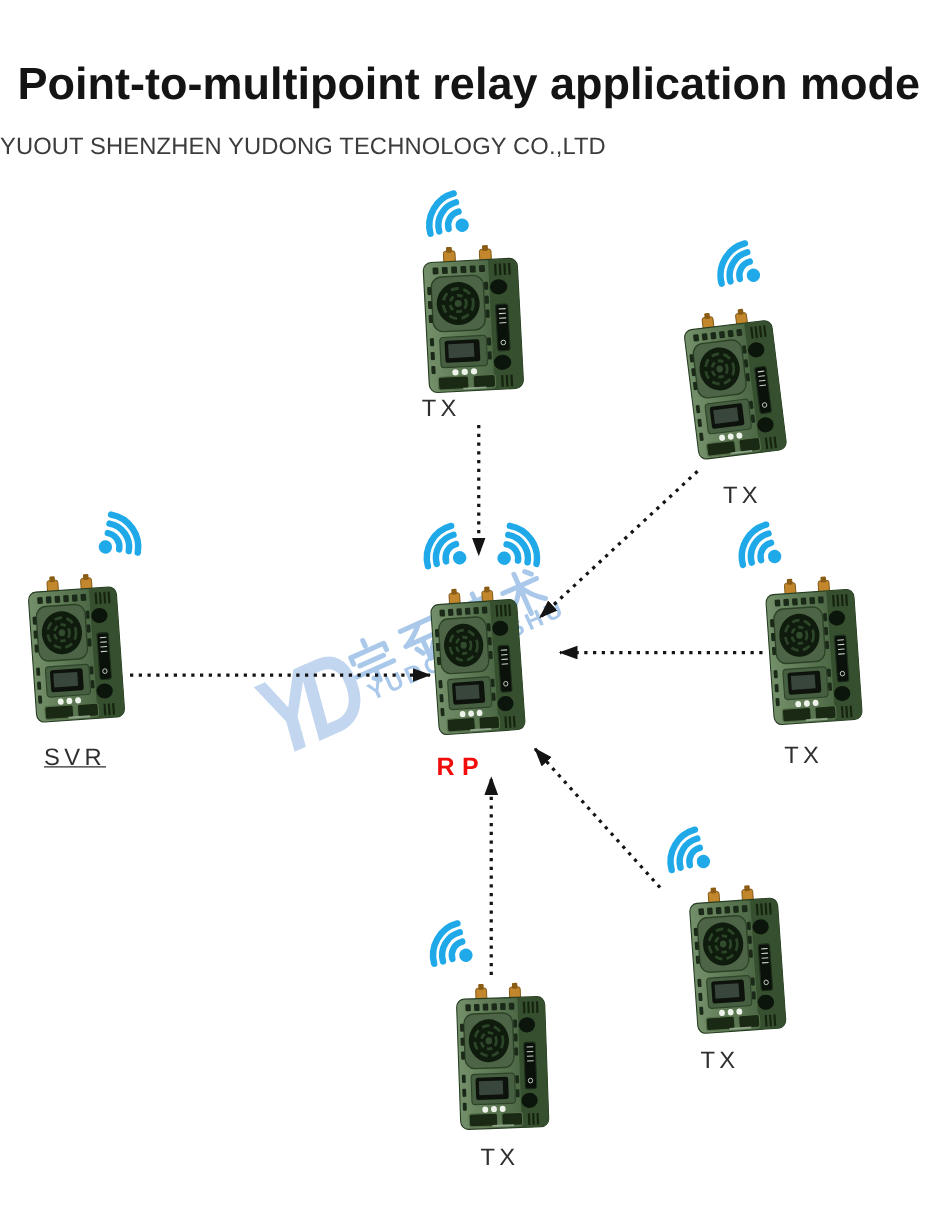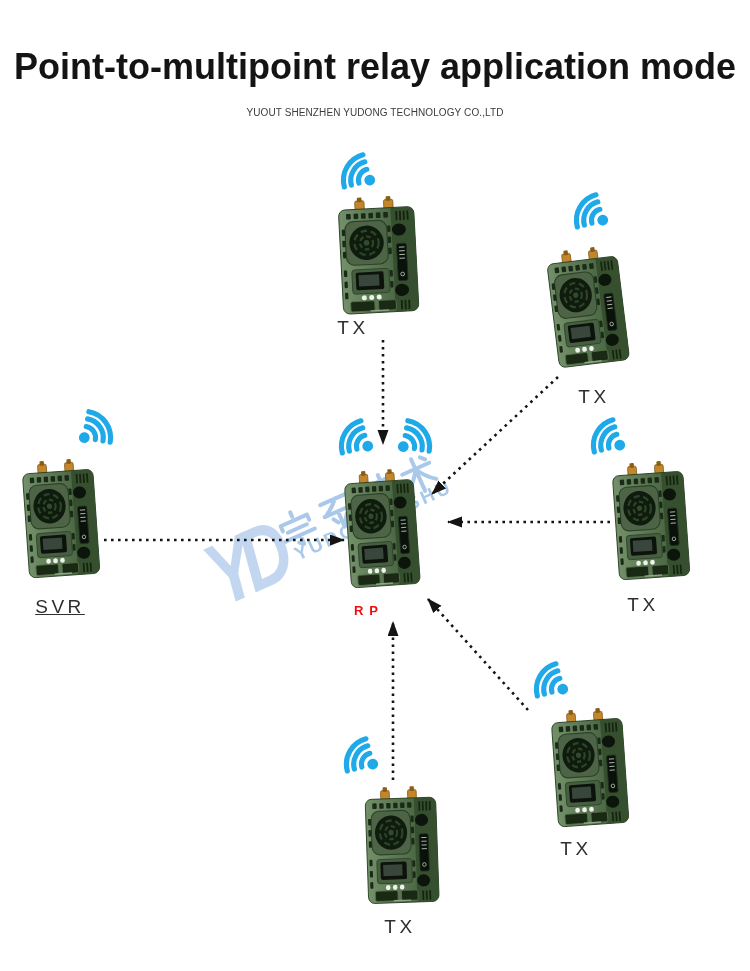--- a/index.html
+++ b/index.html
@@ -1,20 +1,20 @@
 <!DOCTYPE html>
 <html><head>
 <meta charset="utf-8">
 <style>
   html,body{margin:0;padding:0;}
   body{width:750px;height:971px;position:relative;background:#fff;font-family:"Liberation Sans",sans-serif;overflow:hidden;}
   .title{position:absolute;left:0;top:46px;width:750px;text-align:center;font-size:36px;font-weight:700;color:#141414;}
-  .subtitle{position:absolute;left:0;top:107px;width:750px;text-align:center;font-size:10px;color:#3c3c3c;letter-spacing:0.1px;}
+  .subtitle{position:absolute;left:0;top:107px;width:750px;text-align:left;font-size:19px;color:#3c3c3c;letter-spacing:0.1px;}
   .nodelabel{position:absolute;font-size:19px;color:#2f2f2f;letter-spacing:3.5px;transform:translateX(-50%);}
-  .nodelabel.rp{color:#f20d0d;font-weight:700;letter-spacing:6px;font-size:13px;}
+  .nodelabel.rp{color:#f20d0d;font-weight:700;letter-spacing:6px;font-size:20px;}
   svg.canvas{position:absolute;left:0;top:0;}
 </style>
 </head>
 <body>
 
 <div class="title">Point-to-multipoint relay application mode</div>
 <div class="subtitle">YUOUT SHENZHEN YUDONG TECHNOLOGY CO.,LTD</div>
 
 <svg class="canvas" width="750" height="971" viewBox="0 0 750 971">
   <defs>

